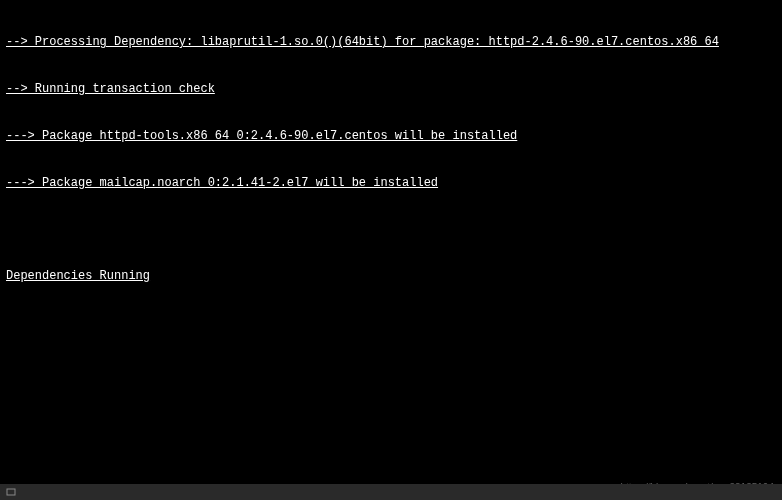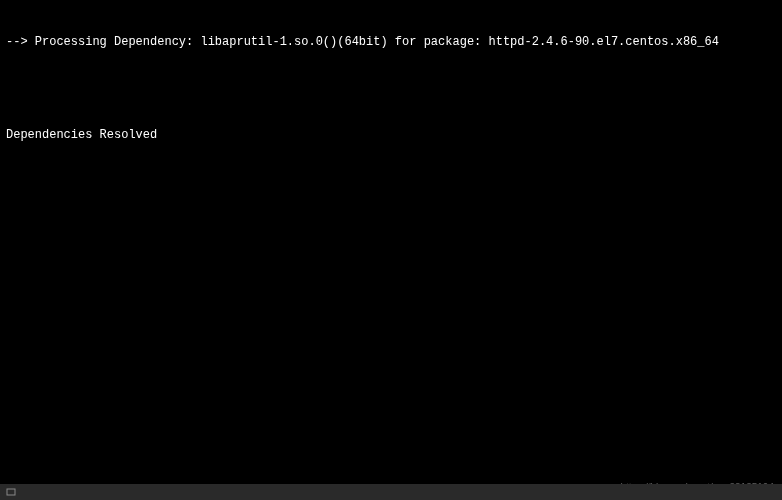--- a/index.html
+++ b/index.html
@@ -17,20 +17,21 @@
       height: 500px;
       overflow: hidden;
       position: relative;
     }
     .terminal {
       padding: 4px 6px;
       white-space: pre;
     }
     .line {
       white-space: pre;
+      text-decoration: underline;
     }
     .blank {
       height: 15px;
     }
     .watermark {
       position: absolute;
       bottom: 6px;
       right: 8px;
       color: #606060;
       font-size: 10px;
@@ -55,22 +56,25 @@
       height: 10px;
       margin-right: 4px;
       display: inline-block;
     }
   </style>
 </head>
 <body>
 
 <div class="terminal">
   <div class="line">--&gt; Processing Dependency: libaprutil-1.so.0()(64bit) for package: httpd-2.4.6-90.el7.centos.x86_64</div>
+  <div class="line">--&gt; Running transaction check</div>
+  <div class="line">---&gt; Package httpd-tools.x86_64 0:2.4.6-90.el7.centos will be installed</div>
+  <div class="line">---&gt; Package mailcap.noarch 0:2.1.41-2.el7 will be installed</div>
   <div class="blank"></div>
-  <div class="line">Dependencies Resolved</div>
+  <div class="line">Dependencies Running</div>
   
   
   
   
   
   
   
   
   
   

